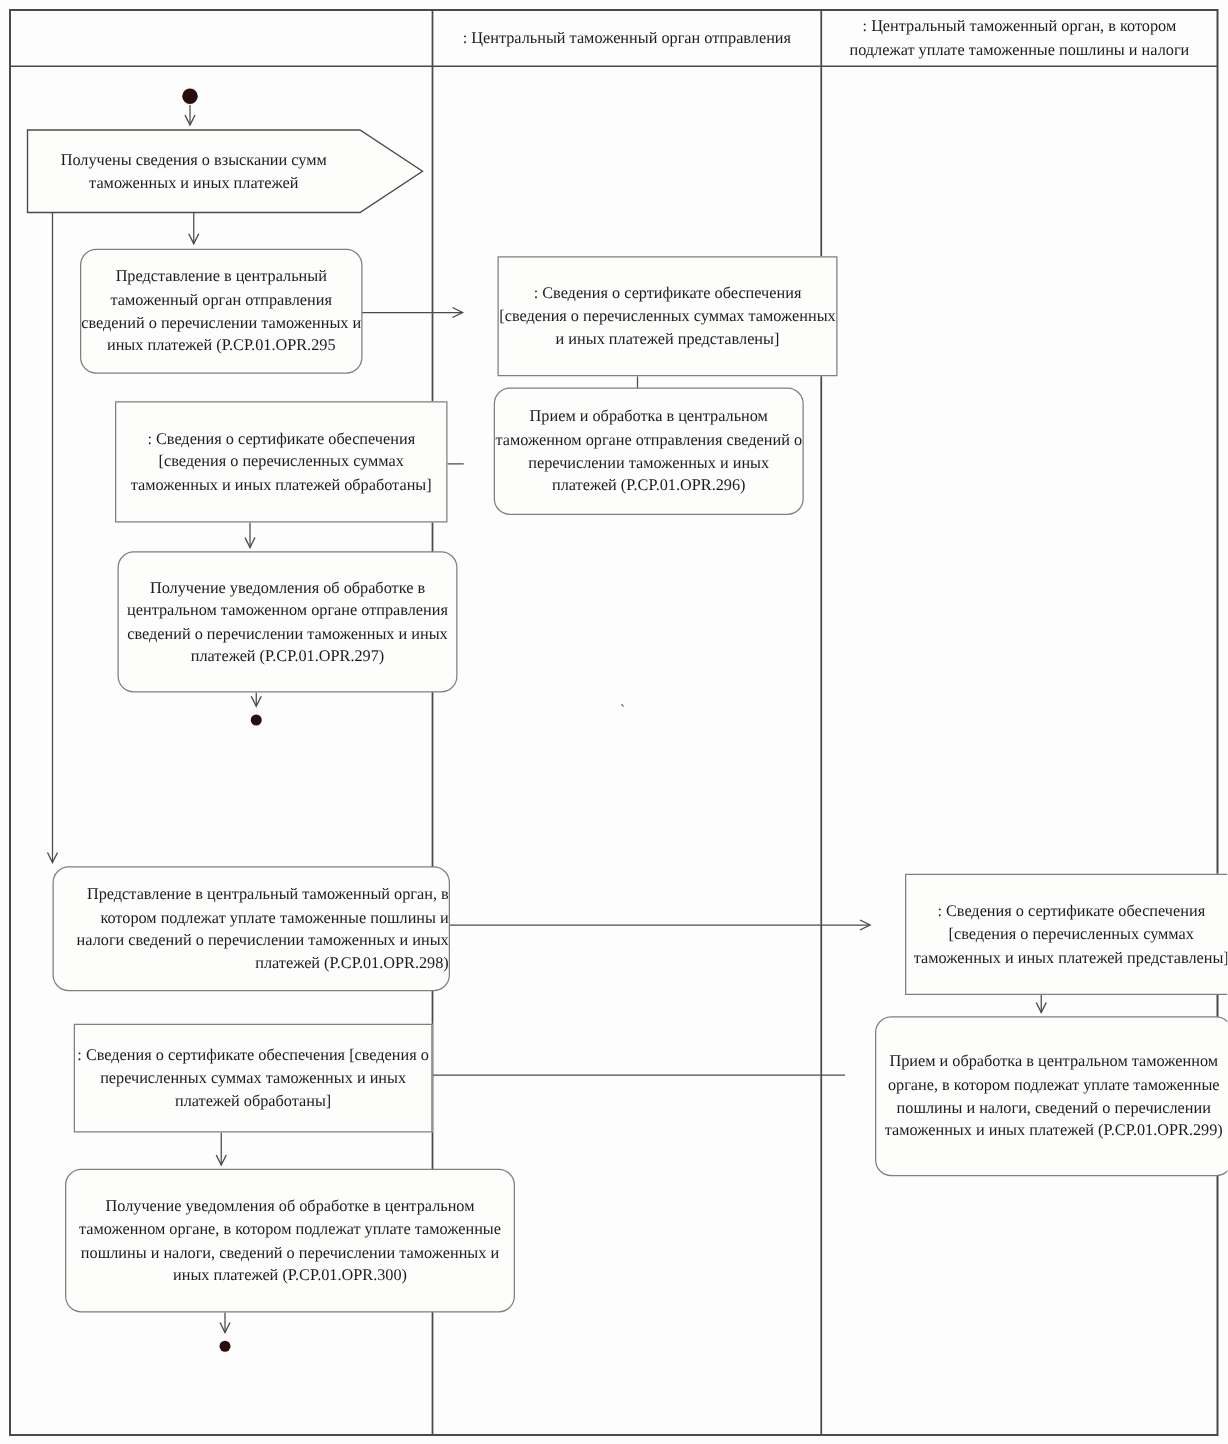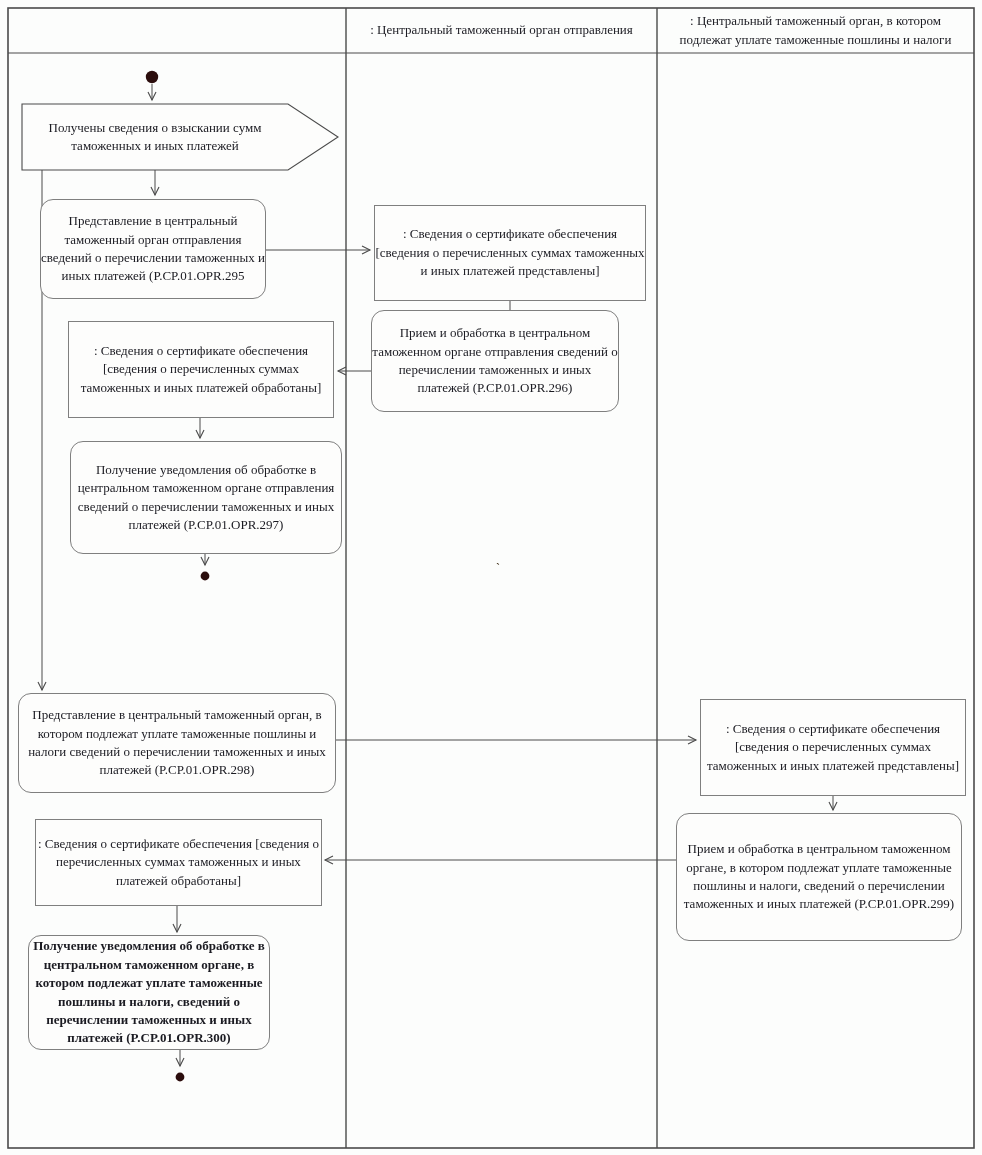--- a/index.html
+++ b/index.html
@@ -20,20 +20,21 @@
   .lane-header{
     position:absolute;top:8px;height:45px;z-index:2;
     display:flex;align-items:center;justify-content:center;text-align:center;
     padding:0 6px;box-sizing:border-box;
   }
   .node{
     position:absolute;z-index:2;box-sizing:border-box;
     display:flex;align-items:center;justify-content:center;text-align:center;
     background:#fdfdfc;border:1px solid var(--box-border,#7f7f7f);
     padding:2px 0;
+    margin-left:24px;
   }
   .node.rounded{border-radius:13px;}
   .node.object{border-radius:0;}
   .node .lbl{display:block;}
   .freetext{
     position:absolute;z-index:2;text-align:left;
   }
   .signal-label{
     position:absolute;z-index:2;display:flex;align-items:center;justify-content:center;
     text-align:center;background:transparent;border:none;
@@ -102,29 +103,29 @@
 
   <div class="node object" style="left:68px;top:321px;width:266px;height:97px;">
     <span class="lbl">: Сведения о сертификате обеспечения [сведения о перечисленных суммах таможенных и иных платежей обработаны]</span>
   </div>
 
   <div class="node rounded" style="left:70px;top:441px;width:272px;height:113px;">
     <span class="lbl">Получение уведомления об обработке в центральном таможенном органе отправления сведений о перечислении таможенных и иных платежей (P.CP.01.OPR.297)</span>
   </div>
 
 
-  <div class="node rounded" style="left:18px;top:693px;width:318px;height:100px;">
+  <div class="node rounded" style="left:18px;top:693px;width:318px;height:100px;text-align:right;">
     <span class="lbl">Представление в центральный таможенный орган, в котором подлежат уплате таможенные пошлины и налоги сведений о перечислении таможенных и иных платежей (P.CP.01.OPR.298)</span>
   </div>
 
   <div class="node object" style="left:35px;top:819px;width:287px;height:87px;">
     <span class="lbl">: Сведения о сертификате обеспечения [сведения о перечисленных суммах таможенных и иных платежей обработаны]</span>
   </div>
 
-  <div class="node rounded" style="left:28px;top:935px;width:242px;height:115px;font-weight:bold;">
+  <div class="node rounded" style="left:28px;top:935px;width:360px;height:115px;">
     <span class="lbl">Получение уведомления об обработке в центральном таможенном органе, в котором подлежат уплате таможенные пошлины и налоги, сведений о перечислении таможенных и иных платежей (P.CP.01.OPR.300)</span>
   </div>
 
   <div class="node object" style="left:374px;top:205px;width:272px;height:96px;">
     <span class="lbl">: Сведения о сертификате обеспечения [сведения о перечисленных суммах таможенных и иных платежей представлены]</span>
   </div>
 
   <div class="node rounded" style="left:371px;top:310px;width:248px;height:102px;">
     <span class="lbl">Прием и обработка в центральном таможенном органе отправления сведений о перечислении таможенных и иных платежей (P.CP.01.OPR.296)</span>
   </div>

